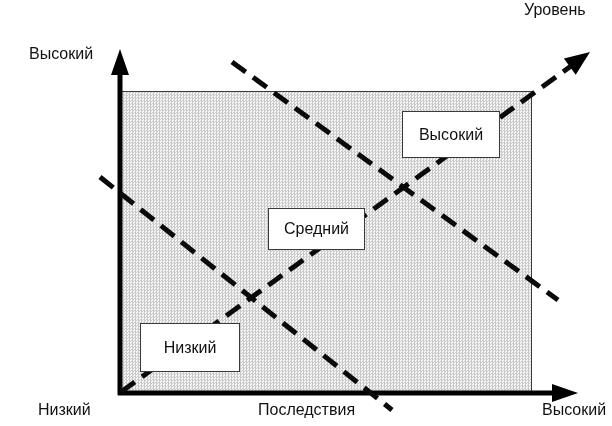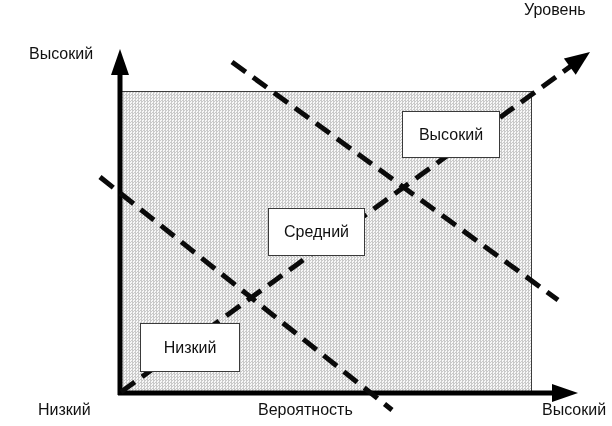--- a/index.html
+++ b/index.html
@@ -44,21 +44,21 @@
     z-index: 3;
     background: #ffffff;
     border: 1.5px solid #3a3a3a;
     display: flex;
     align-items: center;
     justify-content: center;
     font-size: 16px;
     color: #111111;
   }
   .zone-high   { left: 402px; top: 111px; width: 98px;  height: 47px; }
-  .zone-medium { left: 268px; top: 208px; width: 97px;  height: 48px; }
+  .zone-medium { left: 268px; top: 208px; width: 97px;  height: 42px; }
   .zone-low    { left: 140px; top: 323px; width: 100px; height: 49px; }
 
   .lbl {
     position: absolute;
     z-index: 4;
     font-size: 16px;
     line-height: 20px;
     color: #111111;
     white-space: nowrap;
   }
@@ -104,16 +104,16 @@
   <div class="lbl lbl-y-top">Высокий</div>
 
   <div class="lbl lbl-risk-title">
     <div>Уровень</div>
   </div>
 
   <div class="lbl lbl-y-title">
   </div>
 
   <div class="lbl lbl-origin">Низкий</div>
-  <div class="lbl lbl-x-title">Вероятность</div>
+  <div class="lbl lbl-x-title">Последствия</div>
   <div class="lbl lbl-x-max">Высокий</div>
 
 </div>
 
 </body></html>

